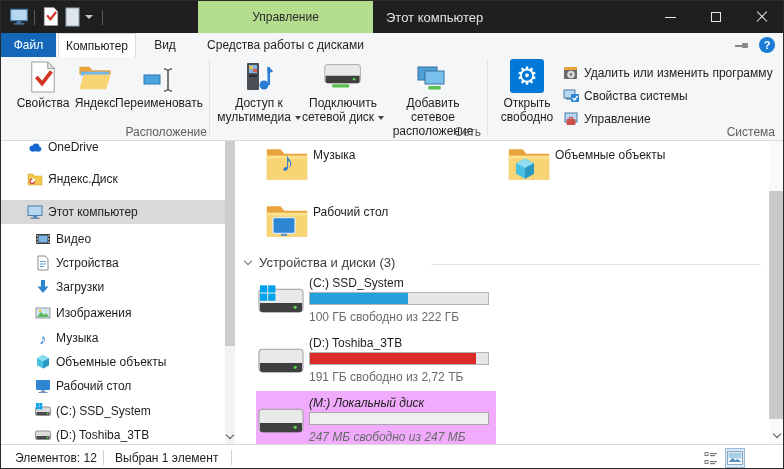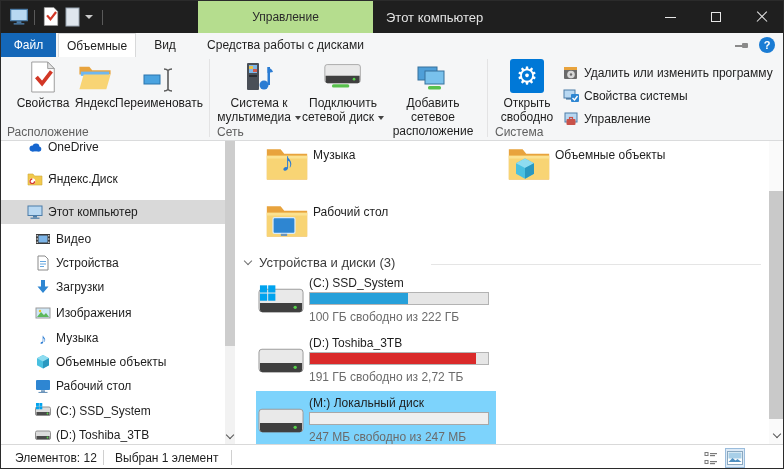--- a/index.html
+++ b/index.html
@@ -36,21 +36,21 @@
   #pin-icon{position:absolute;right:34px;top:10px;width:14px;height:5px;}
   #pin-icon .tail{position:absolute;left:0;top:2px;width:7px;height:1.6px;background:#8a8a8a;}
   #pin-icon .head{position:absolute;left:7px;top:0;width:6px;height:5px;background:#8a8a8a;border-radius:1px;}
 
   
   #ribbon{position:absolute;left:0;top:56px;width:100%;height:84px;background:#f5f6f7;border-bottom:1px solid #dadbdc;}
   .rsep{position:absolute;top:2px;width:1px;height:78px;background:#e3e3e4;}
   .rbtn{position:absolute;top:2px;display:flex;flex-direction:column;align-items:center;}
   .ric{height:34px;display:flex;align-items:flex-end;justify-content:center;}
   .rlabel{margin-top:3px;text-align:center;line-height:14px;color:#1e1e1e;}
-  .glabel{position:absolute;top:68px;font-size:12px;color:#5f5f5f;text-align:left;}
+  .glabel{position:absolute;top:68px;font-size:12px;color:#5f5f5f;text-align:right;}
   .caret{display:inline-block;width:0;height:0;border-left:3.5px solid transparent;
          border-right:3.5px solid transparent;border-top:4px solid #444;margin-left:4px;vertical-align:middle;}
   .smallbtn{position:absolute;display:flex;align-items:center;gap:5px;height:18px;}
   .gearbox{width:34px;height:34px;background:#0078d7;border-radius:3px;color:#fff;
            display:flex;align-items:center;justify-content:center;font-size:24px;line-height:1;}
 
   
   #sidebar{position:absolute;left:0;top:140px;width:234px;height:303px;background:#fff;overflow:hidden;}
   .side-row{position:absolute;left:0;width:224px;height:24px;}
   .side-row.sel{background:#d9d9d9;}
@@ -61,21 +61,21 @@
   .sbar-btn{position:absolute;left:224px;top:287px;width:10px;height:16px;background:#f2f2f2;display:flex;align-items:center;justify-content:center;}
   .chev{width:6px;height:6px;border-right:1.6px solid #555;border-bottom:1.6px solid #555;transform:rotate(45deg);margin-top:-3px;}
 
   
   #main{position:absolute;left:234px;top:140px;width:534px;height:303px;background:#fff;overflow:hidden;}
   .ftile-label{position:absolute;white-space:nowrap;}
   #section-hdr{position:absolute;left:10px;top:112px;height:18px;display:flex;align-items:center;font-size:13px;color:#3b3b3b;}
   #section-hdr .chev{border-color:#707070;margin:-2px 8px 0 0;}
   #section-line{position:absolute;top:123px;height:1px;background:#e5e5e5;}
   .drive{position:absolute;left:21px;width:240px;height:53px;}
-  .drive.sel{background:#7dd3fc;}
+  .drive.sel{background:#f0abfc;font-style:italic;}
   .drive-name{position:absolute;left:53px;top:5px;white-space:nowrap;}
   .drive-bar{position:absolute;left:53px;top:21px;width:180px;height:13px;background:#e6e6e6;border:1px solid #b3b3b3;}
   .drive-fill{height:100%;}
   .drive-free{position:absolute;left:53px;top:39px;color:#6b6b6b;white-space:nowrap;}
   .drive-ico{position:absolute;left:2px;top:14px;}
   .mbar-track{position:absolute;left:768px;top:140px;width:16px;height:303px;background:#fafafa;}
   .mbar-thumb{position:absolute;left:768px;top:190px;width:16px;height:228px;background:#c9c9c9;}
   .mbar-btn{position:absolute;left:768px;top:426px;width:16px;height:17px;display:flex;align-items:center;justify-content:center;background:#fafafa;}
 
   
@@ -155,21 +155,21 @@
     <div class="winbtn" style="left:738px">
         <span class="glyph-close">
           <i></i>
           <i></i>
         </span>
       </div>
   </div>
 
   <div id="menurow">
     <div class="mtab" id="tab-file">Файл</div>
-    <div class="mtab" id="tab-computer">Объемные</div>
+    <div class="mtab" id="tab-computer">Компьютер</div>
     <div class="mtab" id="tab-view">Вид</div>
     <div class="mtab" id="tab-disk">Средства работы с дисками</div>
     <div id="pin-icon">
         <span class="tail"></span>
         <span class="head"></span>
       </div>
     <div id="help-circle">?</div>
   </div>
 
   <div id="ribbon">
@@ -212,21 +212,21 @@
           <rect x="4" y="2" width="12" height="27" rx="1" fill="#4a4f57"></rect>
           <rect x="6" y="4" width="8" height="8" fill="#7db5e8"></rect>
           <rect x="6" y="5" width="4" height="3" fill="#e8c14a"></rect>
           <rect x="10" y="8" width="4" height="3" fill="#d25a4a"></rect>
           <rect x="6" y="14" width="8" height="2" fill="#2a2d33"></rect>
           <circle cx="21" cy="24" r="4.5" fill="#2b7cd3"></circle>
           <rect x="24.5" y="6" width="2.5" height="18" fill="#2b7cd3"></rect>
           <path d="M24.5 6c3 1 5 3 5.5 5l-5.5 1z" fill="#2b7cd3"></path>
         </svg>
       </div>
-      <div class="rlabel"><span>Система к мультимедиа</span><span class="caret"></span></div>
+      <div class="rlabel"><span>Доступ к мультимедиа</span><span class="caret"></span></div>
     </div>
     <div class="rbtn" style="left:300px;width:84px">
       <div class="ric">
         <svg width="38" height="30" viewBox="0 0 48 38">
             <use href="#ico-drive-big" transform="translate(0,-1)"></use>
             <rect x="10" y="27" width="22" height="4" rx="2" fill="#58c04c"></rect>
           </svg>
       </div>
       <div class="rlabel"><span>Подключить сетевой диск</span><span class="caret"></span></div>
     </div>

